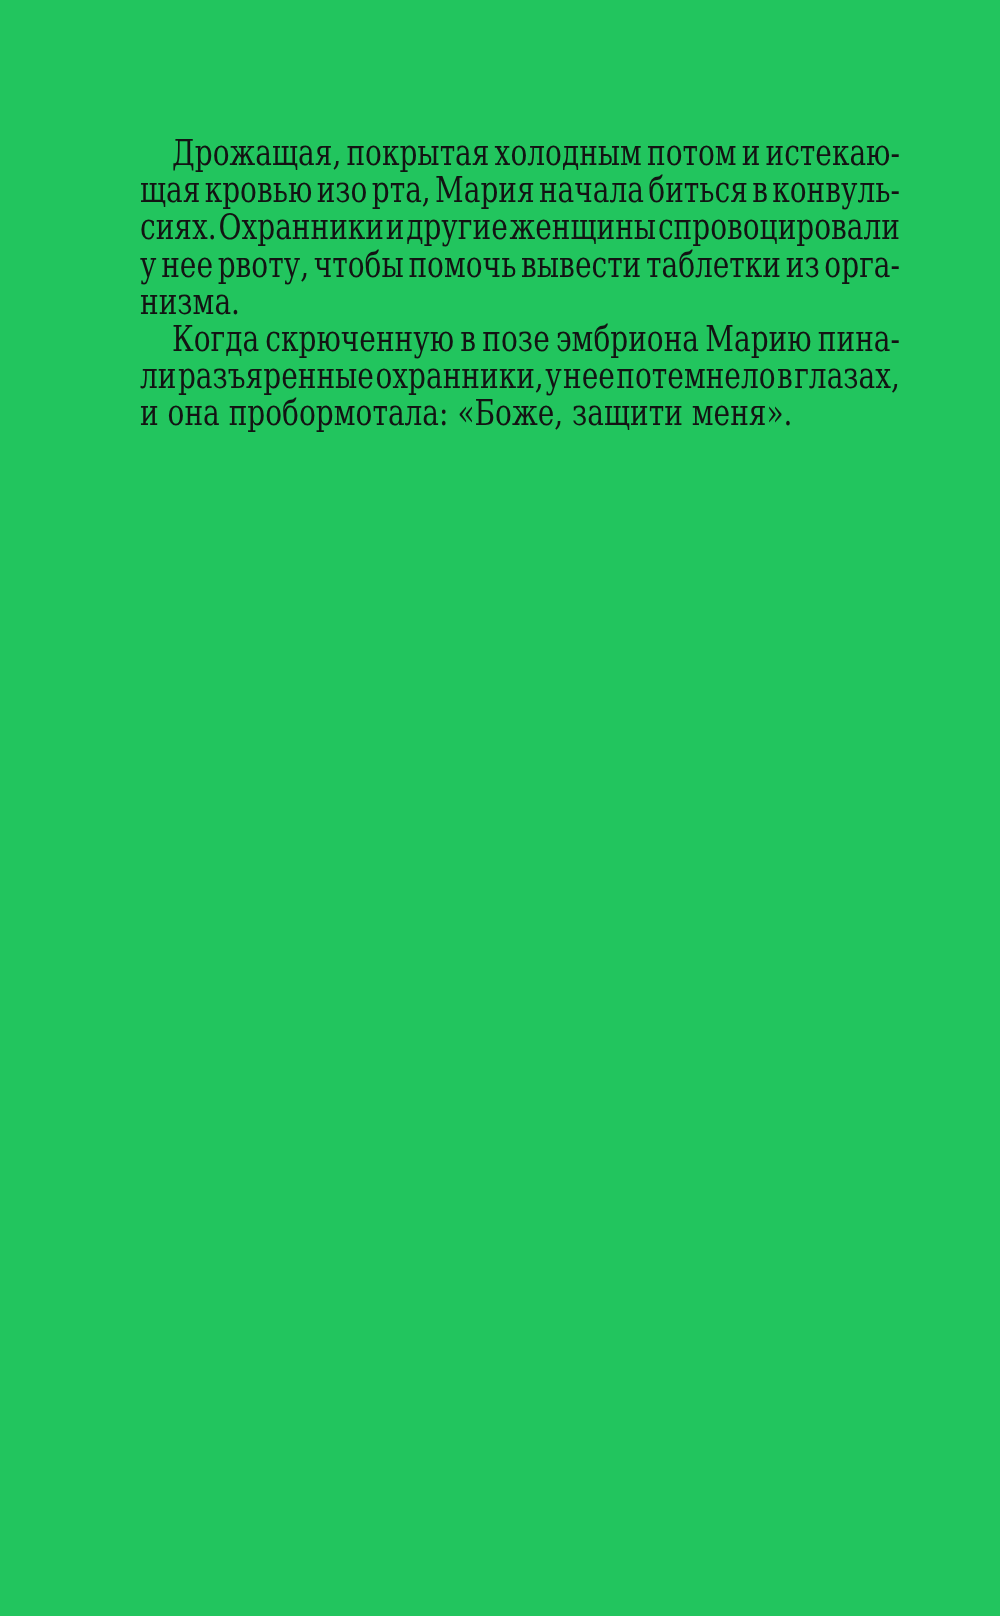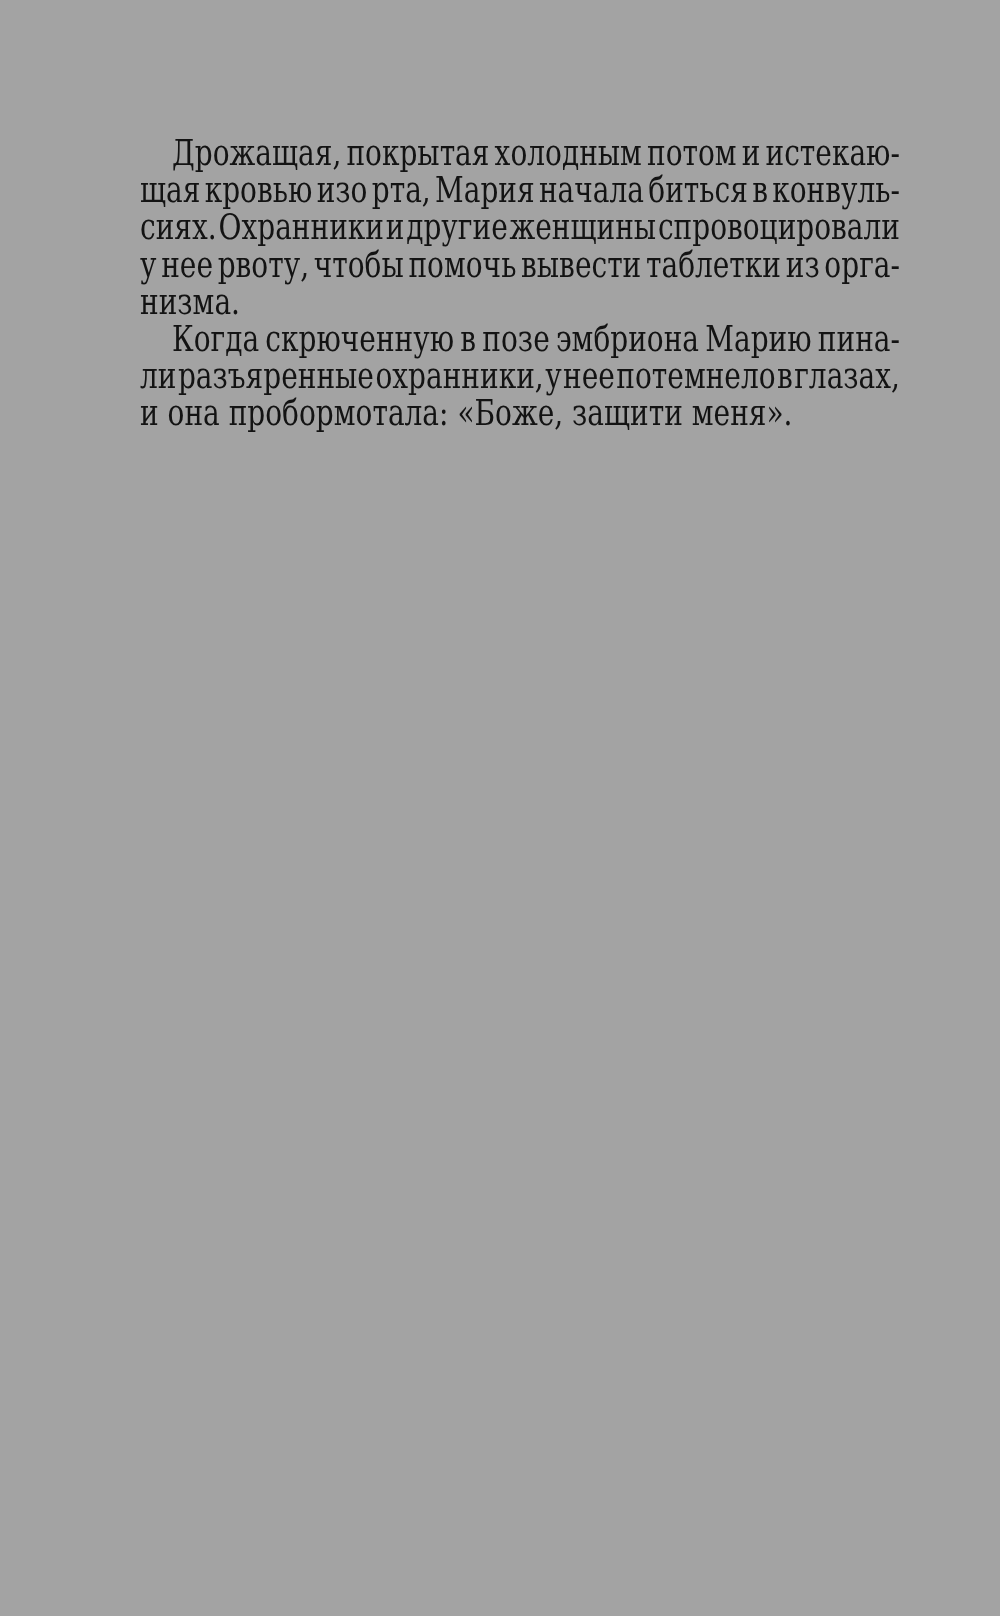--- a/index.html
+++ b/index.html
@@ -12,21 +12,21 @@
     background: #ffffff;
     overflow: hidden;
     position: relative;
     font-family: "DejaVu Serif", "Liberation Serif", serif;
   }
   .page {
     position: absolute;
     left: 0; top: 0;
     width: 1000px;
     height: 1616px;
-    background: #a3a3a3;
+    background: #22c55e;
   }
   
   .text-block {
     position: absolute;
     left: 140px;
     top: 135px;
     width: 950px;
     transform: scaleX(0.8);
     transform-origin: 0 0;
     font-size: 35px;

